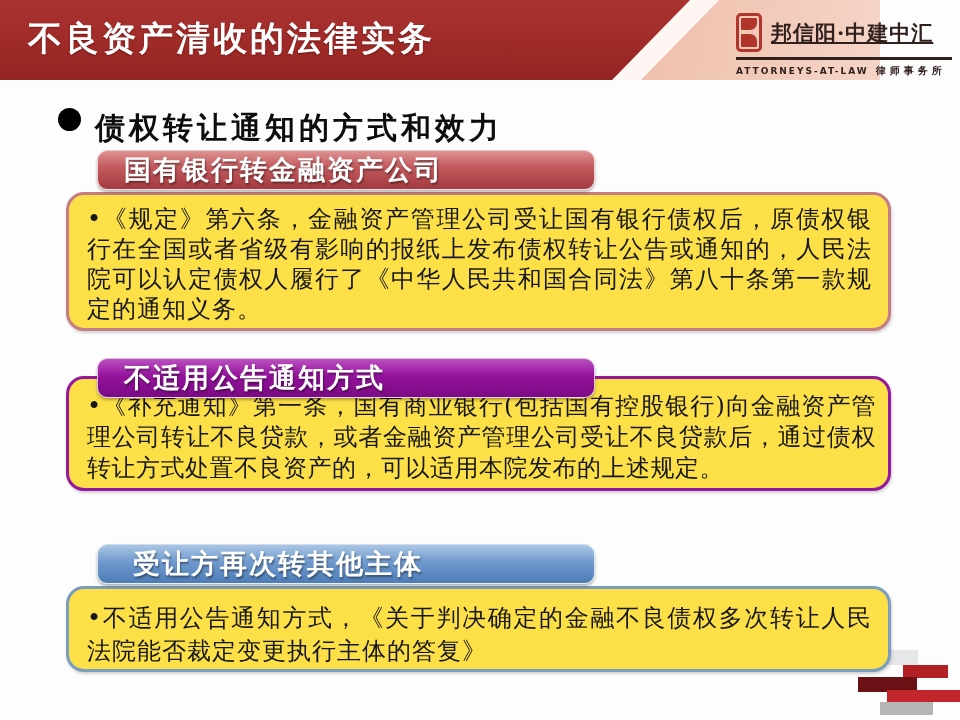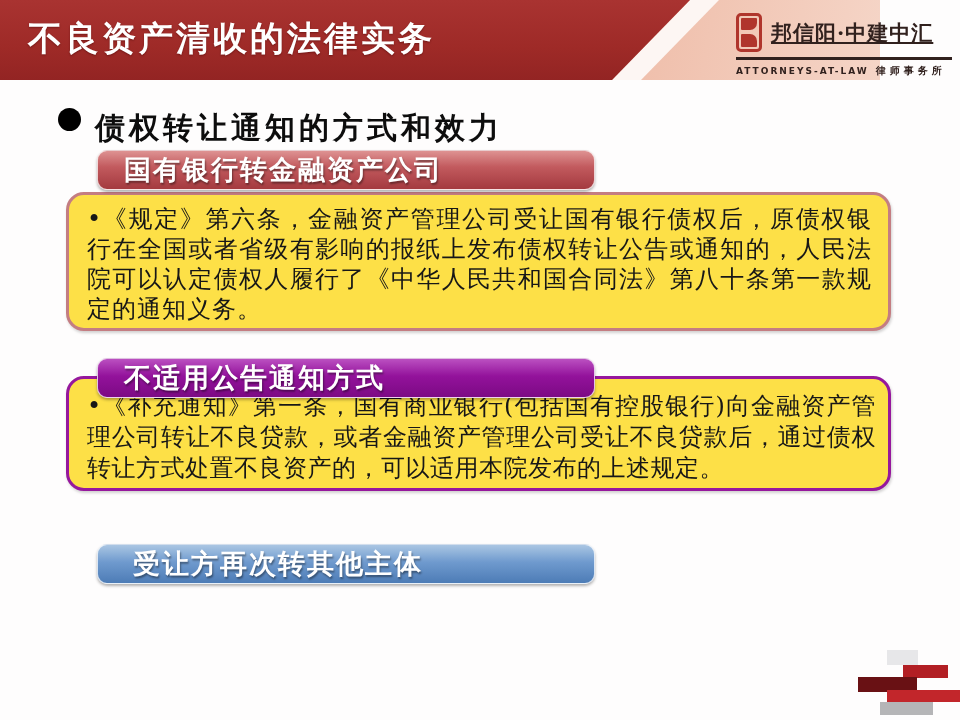--- a/index.html
+++ b/index.html
@@ -173,20 +173,23 @@
   <div class="tab tab-purple">
     <span class="tab-label">不适用公告通知方式</span>
   </div>
   <div class="box box-2" style="border-color: rgb(150, 24, 157);">
     <div class="box-text">•《补充通知》第一条，国有商业银行(包括国有控股银行)向金融资产管理公司转让不良贷款，或者金融资产管理公司受让不良贷款后，通过债权转让方式处置不良资产的，可以适用本院发布的上述规定。</div>
   </div>
 
   <div class="tab tab-blue">
     <span class="tab-label">受让方再次转其他主体</span>
   </div>
+  <div class="box box-3" style="border-color: rgb(123, 157, 192);">
+    <div class="box-text">•不适用公告通知方式，《关于判决确定的金融不良债权多次转让人民法院能否裁定变更执行主体的答复》</div>
+  </div>
 
   <div class="deco deco-1" style="background: rgb(231, 231, 233);"></div>
   <div class="deco deco-2" style="background: rgb(178, 31, 36);"></div>
   <div class="deco deco-3" style="background: rgb(105, 17, 20);"></div>
   <div class="deco deco-4" style="background: rgb(194, 38, 43);"></div>
   <div class="deco deco-5" style="background: rgb(181, 181, 183);"></div>
 
 </div>
 
 </body></html>

